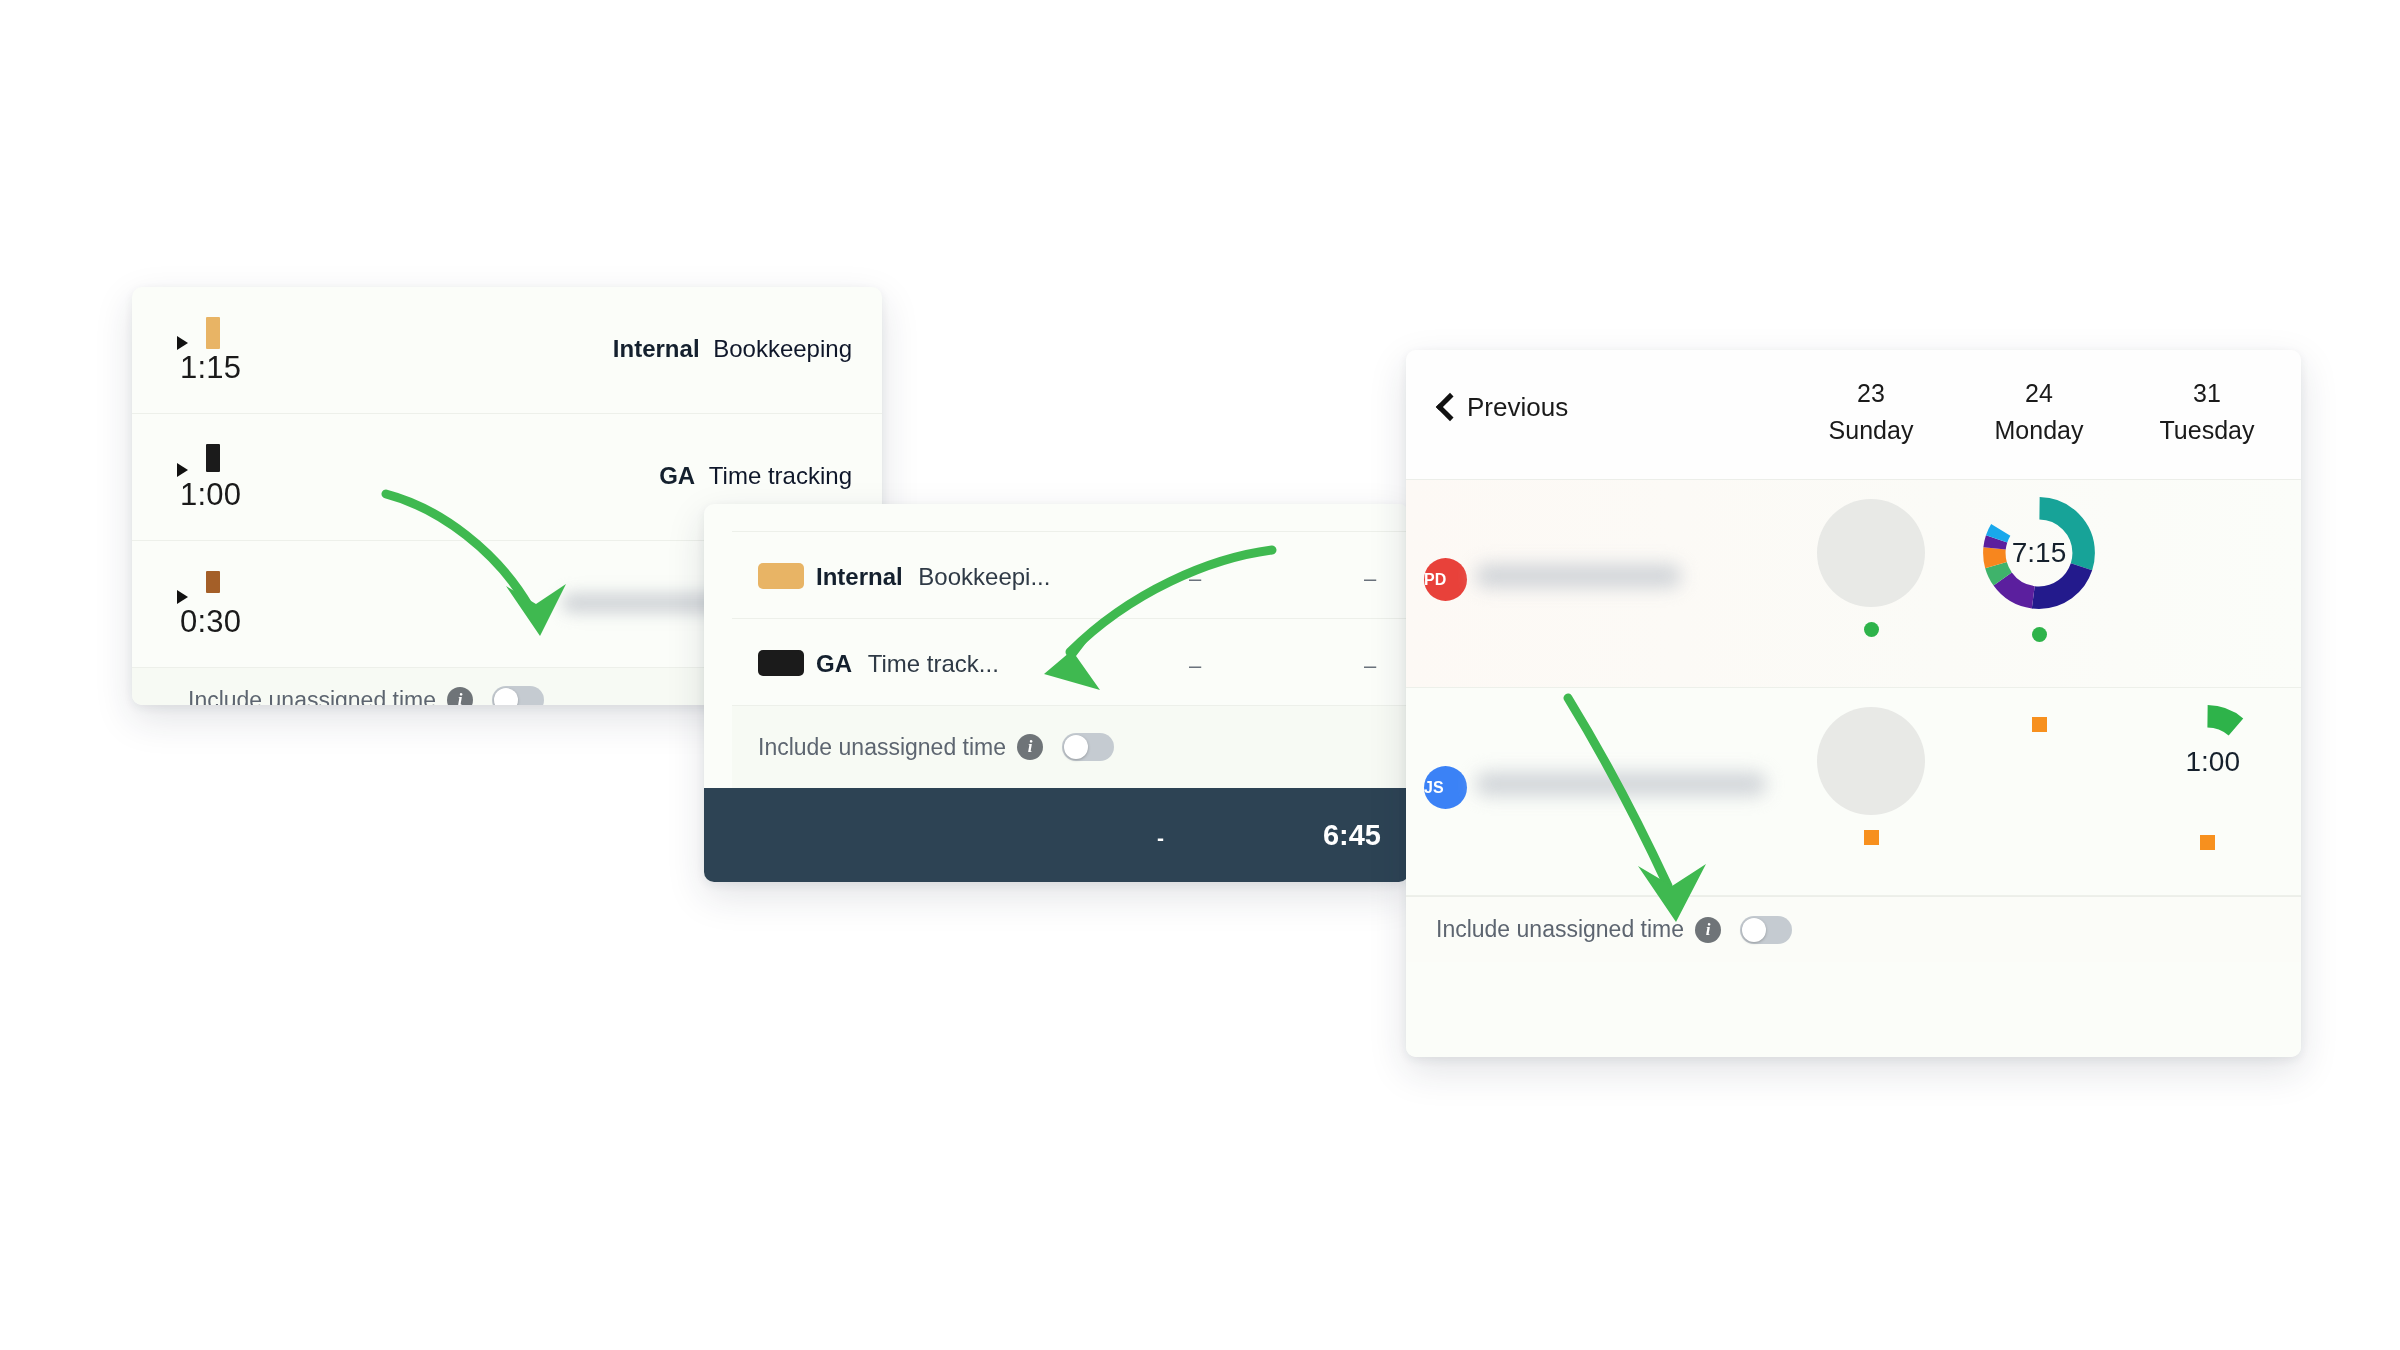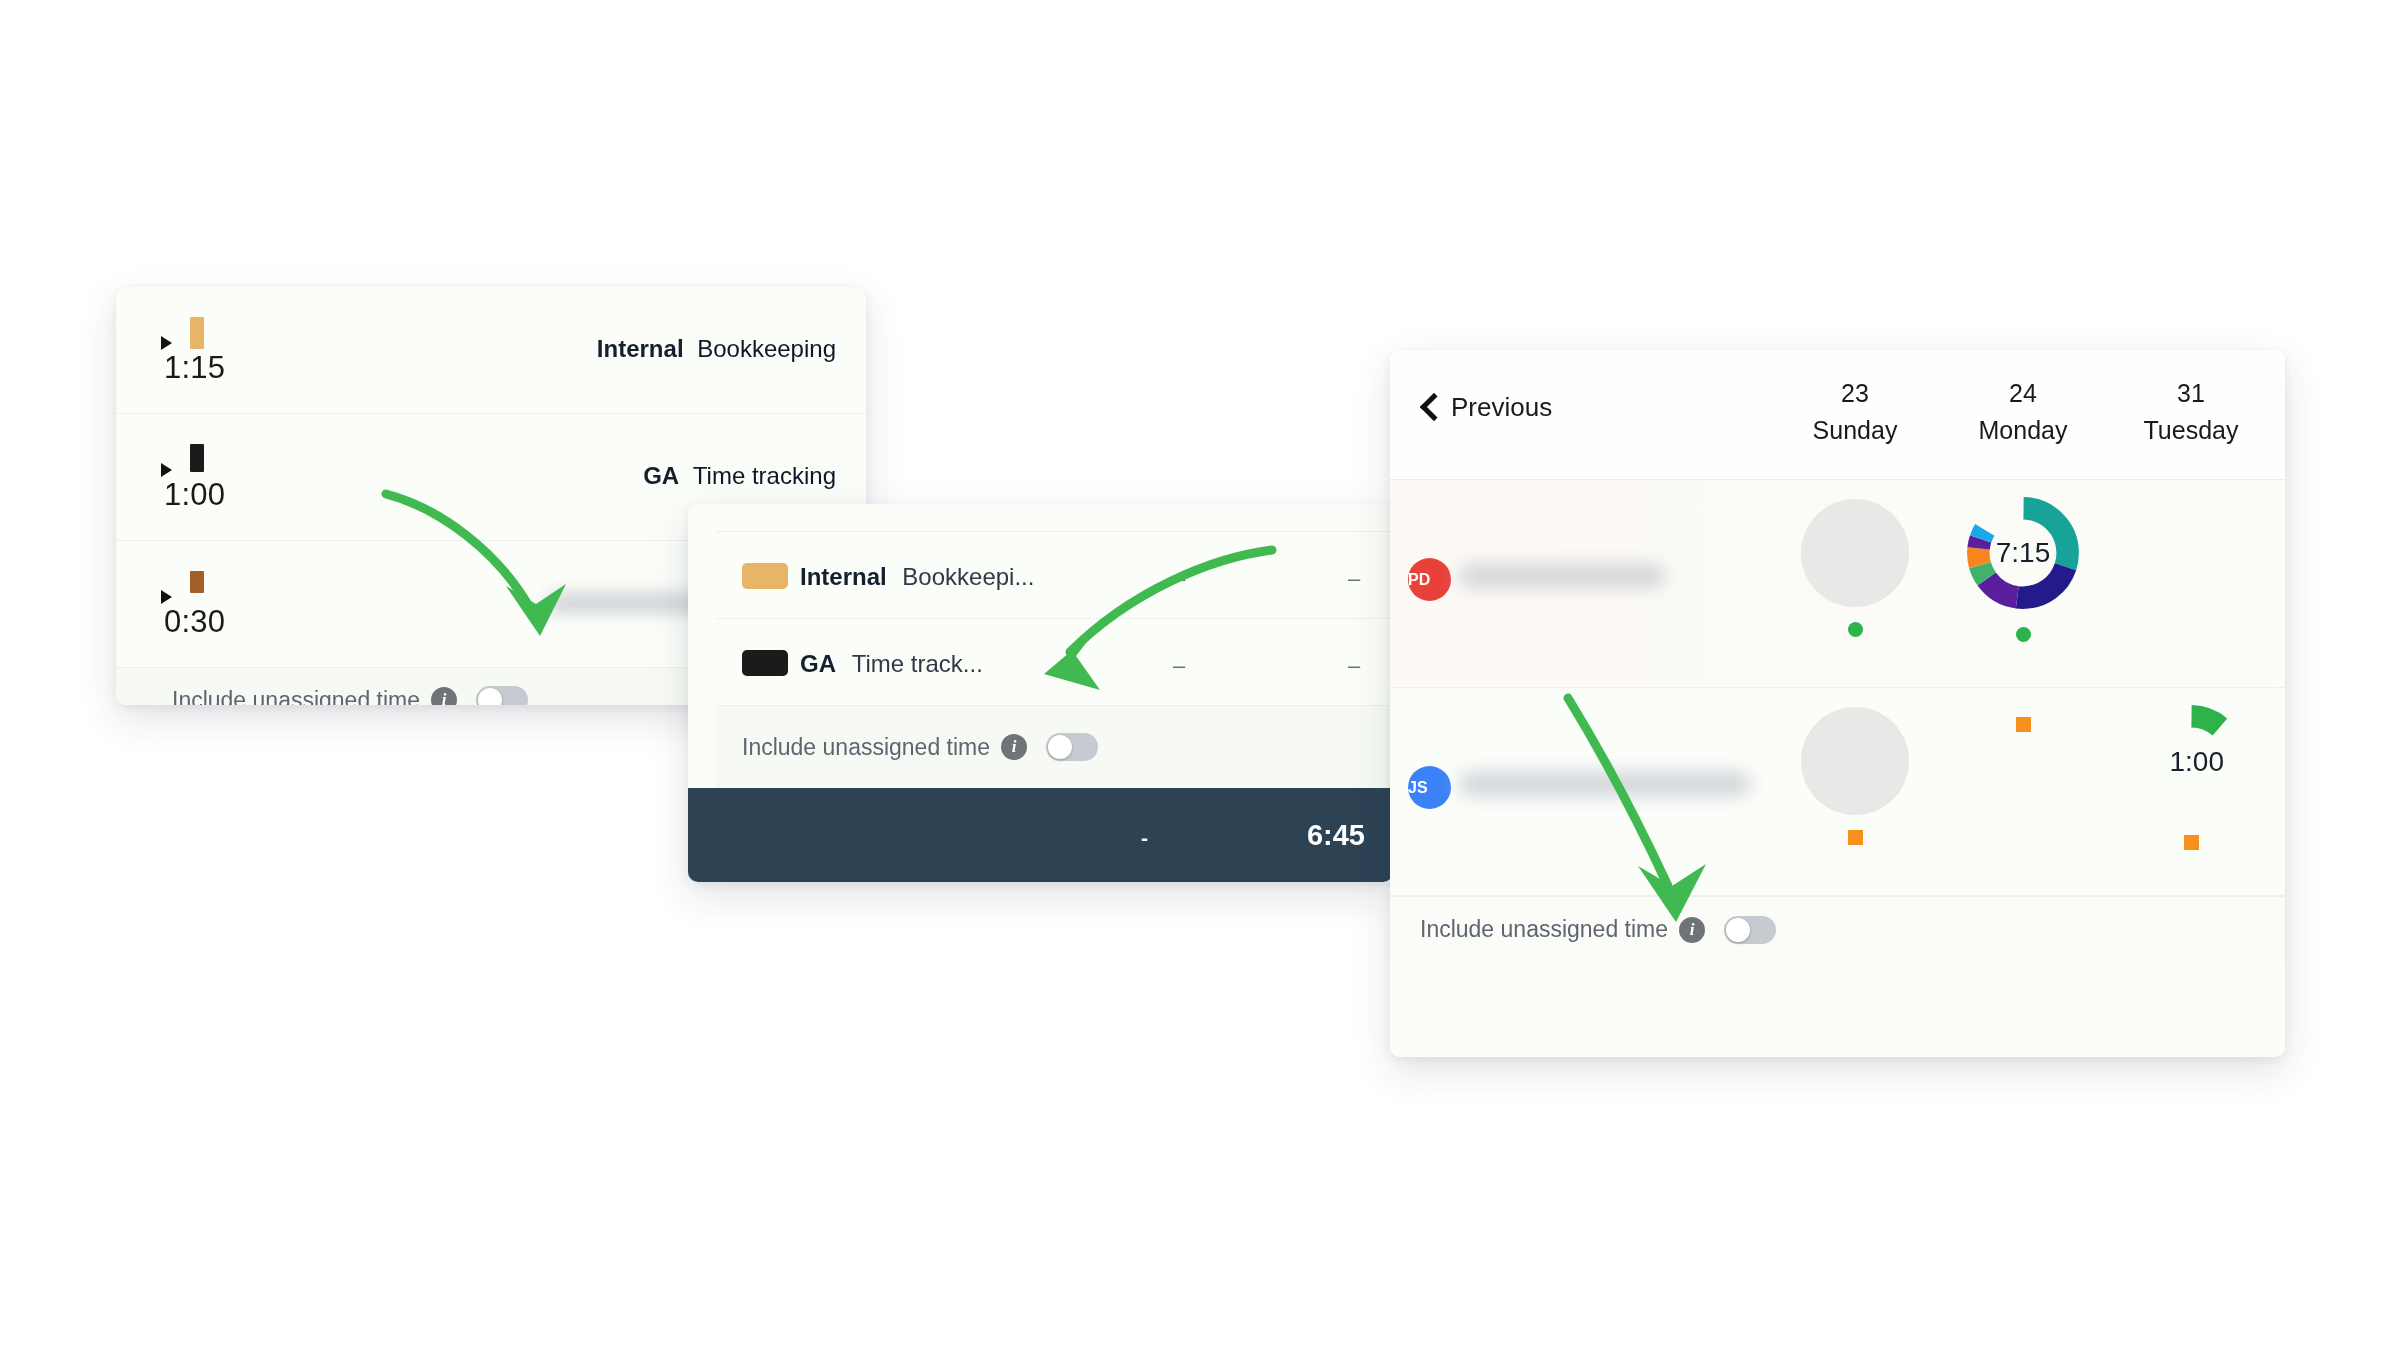--- a/index.html
+++ b/index.html
@@ -11,20 +11,21 @@
   }
   #stage { position: relative; width: 2400px; height: 1350px; }
 
   
   .card {
     position: absolute;
     background: #fbfdf9;
     border-radius: 10px;
     box-shadow: 0 14px 38px rgba(30,40,60,.13), 0 3px 10px rgba(30,40,60,.07);
     overflow: hidden;
+    margin-left: 16px;
   }
   .row-div { border-bottom: 1px solid #edf0ea; }
 
   
   #card-left { left: 116px; top: 287px; width: 750px; height: 418px; }
   .lrow {
     position: relative;
     height: 127px;
     display: flex; align-items: center;
   }

